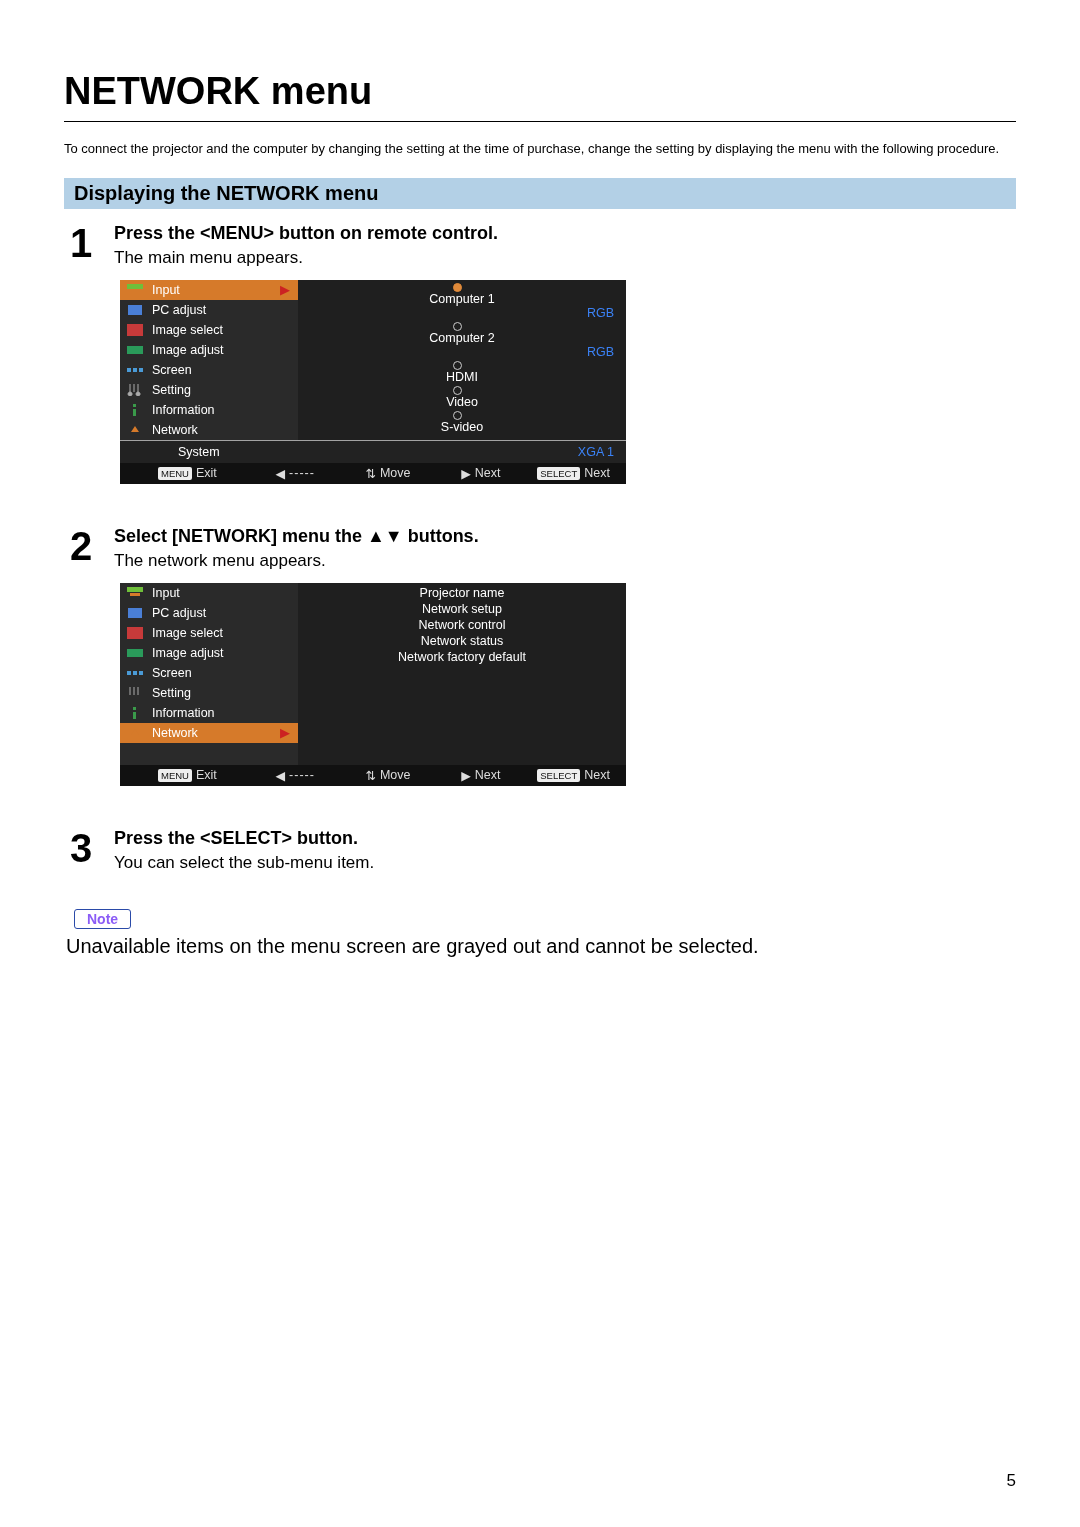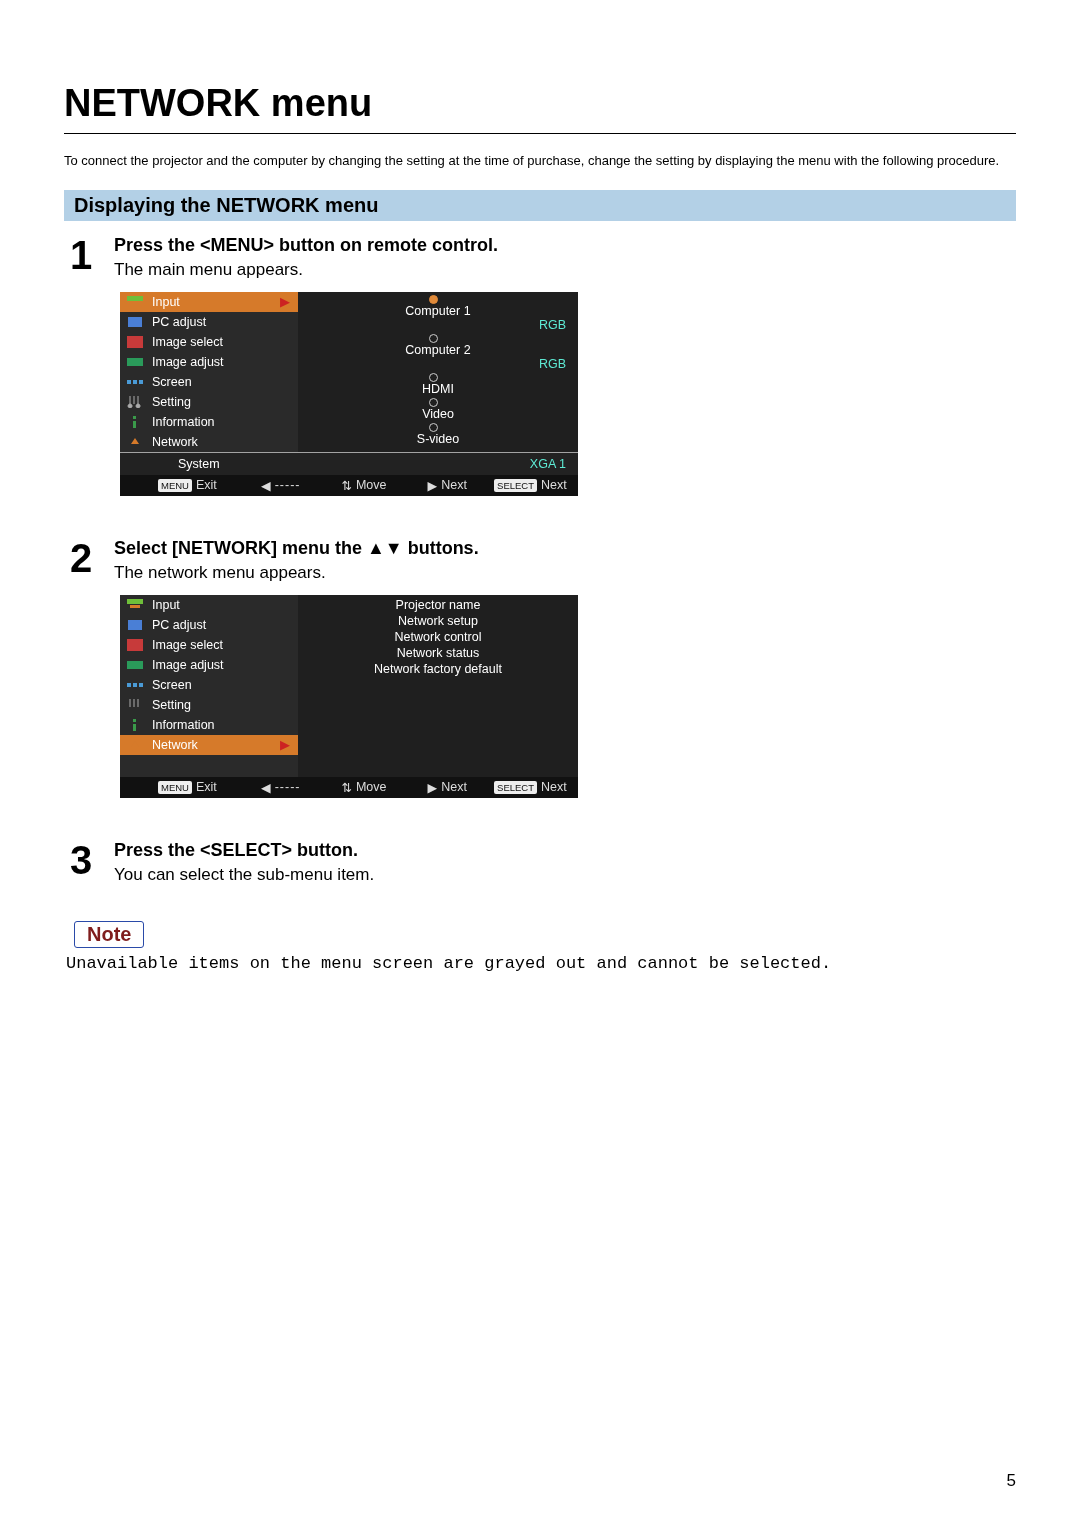--- a/index.html
+++ b/index.html
@@ -6,21 +6,20 @@
   body {
     font-family: Arial, Helvetica, sans-serif;
     background: #fff;
     width: 1080px;
     height: 1527px;
     position: relative;
     color: #000;
   }
   .page {
     padding: 70px 64px 40px 64px;
-    margin-top: 12px;
   }
   h1 {
     font-size: 38px;
     font-weight: bold;
     margin-bottom: 8px;
   }
   .divider {
     border: none;
     border-top: 1px solid #000;
     margin-bottom: 18px;
@@ -53,21 +52,21 @@
   .step-body { flex: 1; }
   .step-title {
     font-size: 18px;
     font-weight: bold;
     margin-bottom: 4px;
   }
   .step-desc { font-size: 17px; margin-bottom: 12px; }
 
   
   .osd {
-    width: 458px;
+    width: 506px;
     background: #1a1a1a;
     color: #fff;
     font-size: 12.5px;
     margin-left: 6px;
     margin-bottom: 24px;
   }
   .osd-main {
     display: flex;
   }
   .osd-left {
@@ -110,21 +109,21 @@
     flex-direction: column;
   }
   .radio {
     width: 9px; height: 9px;
     border: 1px solid #ccc;
     border-radius: 50%;
     margin-right: 10px;
     display: inline-block;
   }
   .radio.sel { background: #e08a3a; border-color: #e08a3a; }
-  .value-right { margin-left: auto; color: #5eead4; }
+  .value-right { margin-left: auto; color: #3b82f6; }
   .osd-system {
     display: flex;
     background: #222;
     padding: 4px 12px 4px 58px;
     border-top: 1px solid #a3a3a3;
   }
   .osd-footer {
     background: #111;
     display: flex;
     align-items: center;
@@ -145,28 +144,28 @@
     font-weight: normal;
     padding: 0 3px;
     border-radius: 2px;
     line-height: 13px;
   }
   .back-dashes { letter-spacing: 1px; }
 
   .note-pill {
     display: inline-block;
     border: 1.5px solid #2a4aa8;
-    color: #7f1d1d;
+    color: #8b5cf6;
     font-weight: bold;
-    font-size: 20px;
+    font-size: 14px;
     padding: 1px 12px;
     border-radius: 3px;
     margin: 6px 0 6px 10px;
   }
-  .note-text { font-size: 17px; margin-left: 2px; font-family: Liberation Mono, monospace; }
+  .note-text { font-size: 20px; margin-left: 2px; }
 
   .page-num {
     position: absolute;
     bottom: 36px;
     right: 64px;
     font-size: 17px;
   }
 
   
   .ic-input svg rect.top{fill:#6fbf3a}

